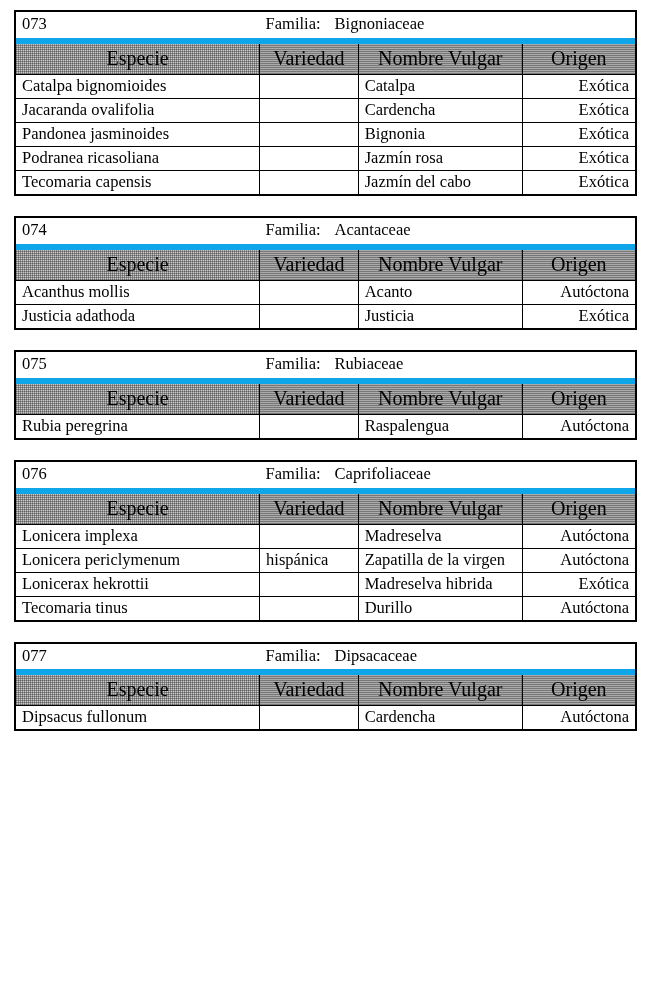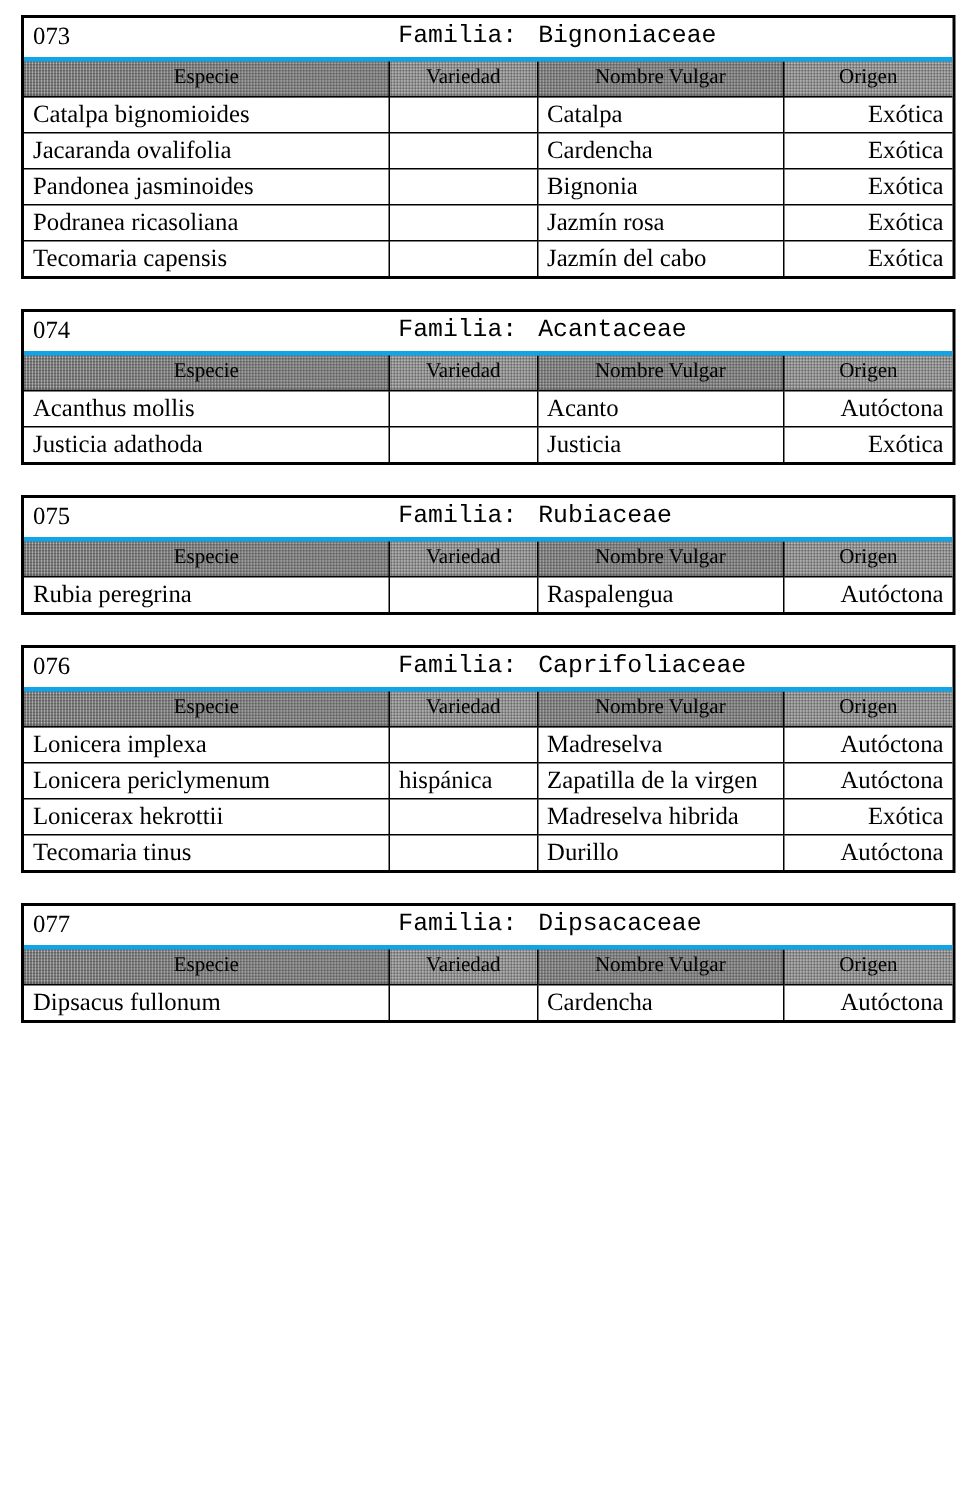--- a/index.html
+++ b/index.html
@@ -41,45 +41,44 @@
     vertical-align: top;
     font-weight: normal;
     text-align: left;
     line-height: 1.15;
   }
   
   tr.title-row td {
     border-top: none;
     border-left: none;
     border-right: none;
-    border-bottom: 3px solid #0ea5e9;
+    border-bottom: 6px solid #0ea5e9;
     padding: 3px 6px 4px 6px;
   }
   td.code {
     width: 64px;
     font-size: 16.5px;
     border-right: none;
     white-space: nowrap;
   }
   td.fam-title {
     text-align: center;
     font-weight: bold;
     font-size: 17.5px;
     border-left: none;
     padding-right: 70px;
-    font-family: Liberation Mono, monospace;
   }
   td.fam-title .fam-label {
     margin-right: 14px;
   }
   
   tr.head-row th {
     text-align: center;
     font-weight: normal;
-    font-size: 14px;
+    font-size: 20px;
     padding: 3px 4px 4px 4px;
     background-color: #c9c9c9;
     background-image:
       repeating-linear-gradient(0deg, rgba(0,0,0,0.30) 0px, rgba(0,0,0,0.30) 1px, rgba(0,0,0,0) 1px, rgba(0,0,0,0) 2px),
       repeating-linear-gradient(90deg, rgba(0,0,0,0.30) 0px, rgba(0,0,0,0.30) 1px, rgba(0,0,0,0) 1px, rgba(0,0,0,0) 2px);
     border-left: none;
     border-right: 1px solid #000;
   }
   tr.head-row th:first-child { border-left: none; }
   tr.head-row th:last-child { border-right: none; }

